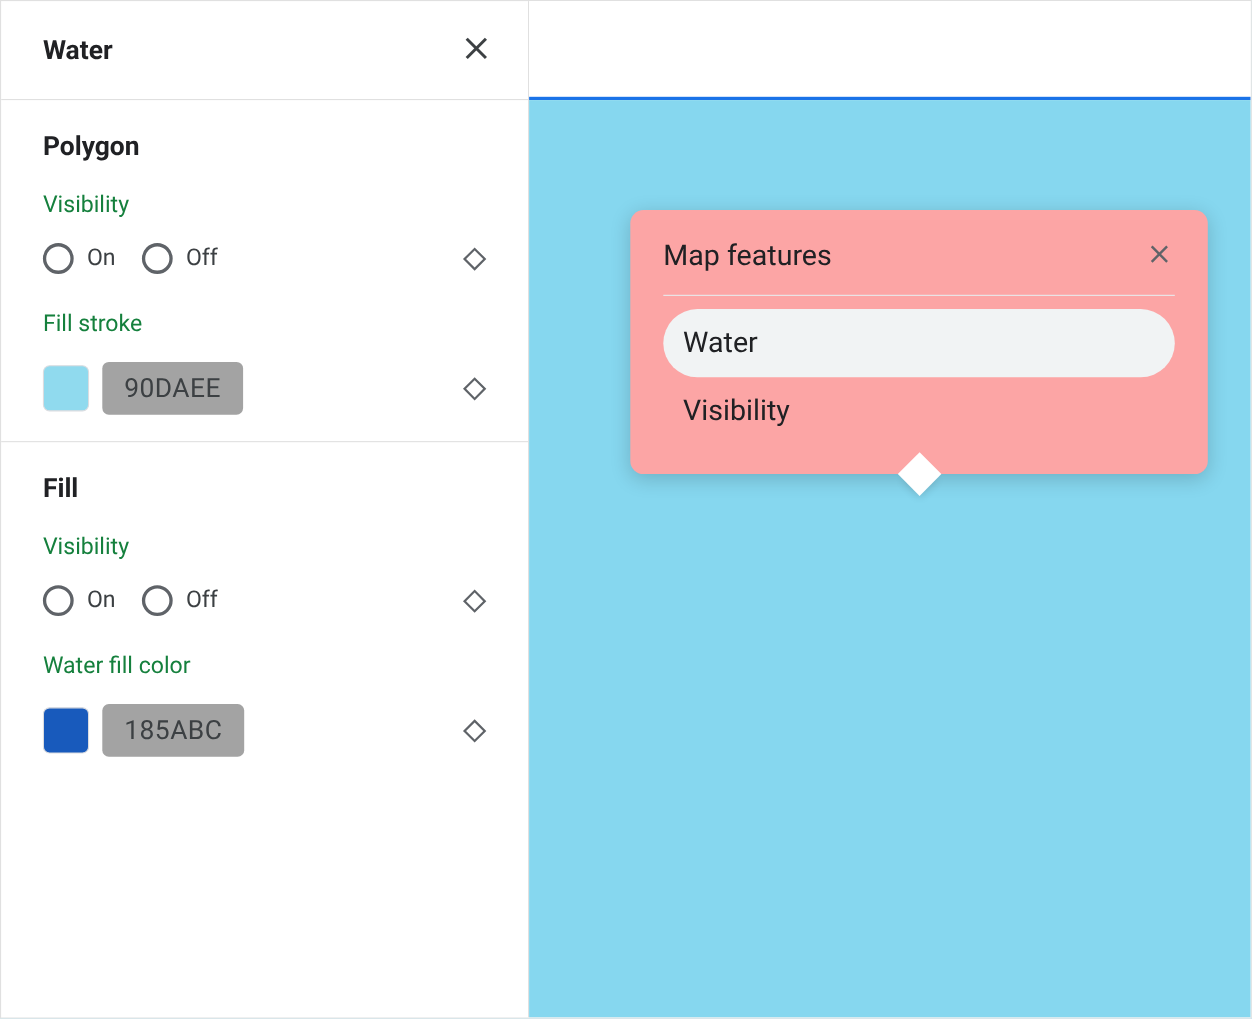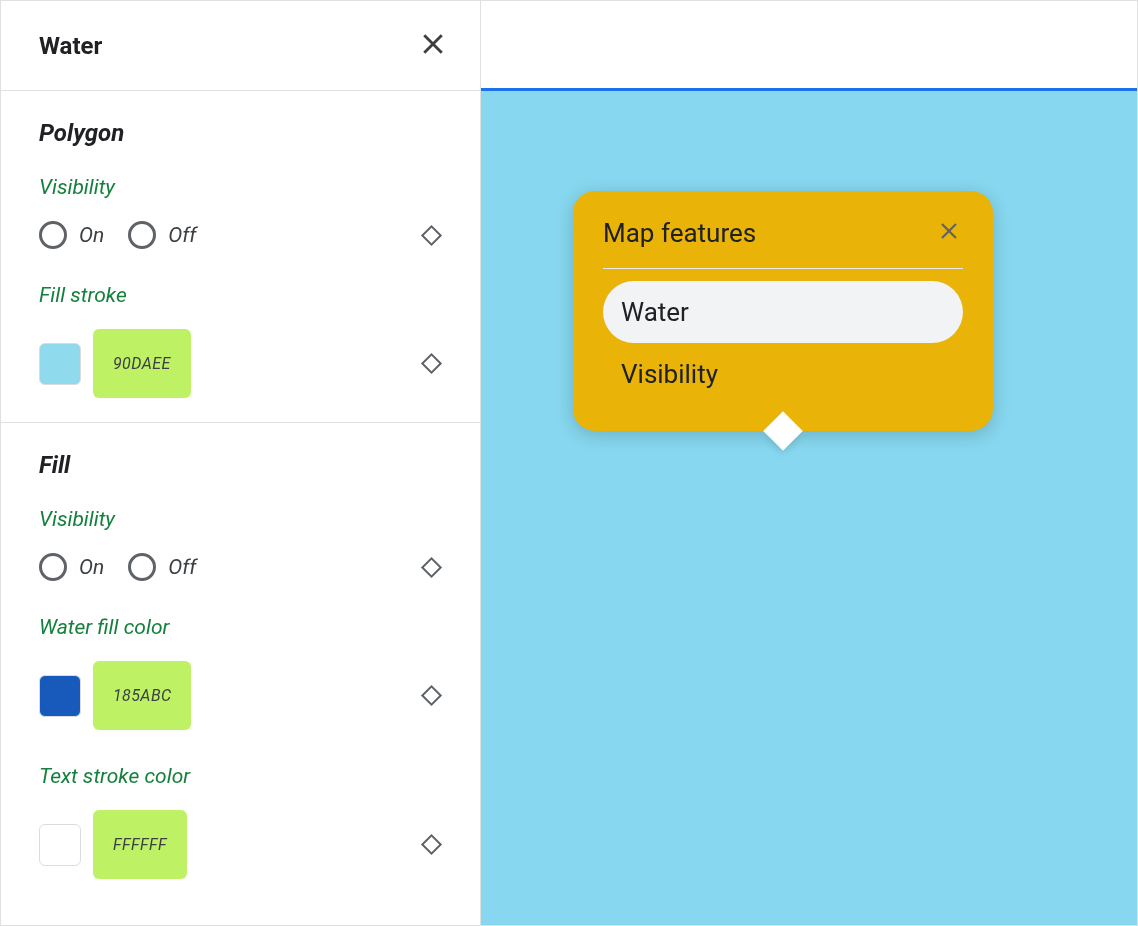--- a/index.html
+++ b/index.html
@@ -35,21 +35,20 @@
     .close-btn {
       background: none;
       border: none;
       cursor: pointer;
       padding: 4px;
       color: #3c4043;
     }
     .section {
       padding: 28px 38px 24px 38px;
       border-bottom: 1px solid #e0e0e0;
-      font-style: italic;
     }
     .section:last-of-type { border-bottom: none; }
     .section-title {
       font-size: 24px;
       font-weight: 700;
       color: #202124;
       margin-bottom: 28px;
     }
     .field-label {
       font-size: 21px;
@@ -112,24 +111,24 @@
     }
     .swatch {
       width: 42px;
       height: 42px;
       border-radius: 6px;
       border: 1px solid #dadce0;
       flex: none;
       cursor: pointer;
     }
     .hex {
-      background: #bef264;
+      background: #a3a3a3;
       border-radius: 6px;
-      padding: 25px 20px;
-      font-size: 16px;
+      padding: 10px 20px;
+      font-size: 24px;
       color: #3c4043;
       font-family: Roboto, Arial, sans-serif;
       letter-spacing: 0.4px;
     }
     
     .preview {
       flex: 1;
       position: relative;
       display: flex;
       flex-direction: column;
@@ -141,23 +140,23 @@
     }
     .map-area {
       flex: 1;
       background: #86d7ef;
       position: relative;
     }
     .popover {
       position: absolute;
       top: 100px;
       left: 92px;
-      width: 420px;
-      background: #eab308;
-      border-radius: 22px;
+      width: 525px;
+      background: #fca5a5;
+      border-radius: 12px;
       box-shadow: 0 4px 18px rgba(0,0,0,0.18);
       padding: 26px 30px 26px 30px;
     }
     .popover::after {
       content: "";
       position: absolute;
       bottom: -14px;
       left: 50%;
       transform: translateX(-50%) rotate(45deg);
       width: 28px;
@@ -274,32 +273,20 @@
         <div class="color-row">
           <div class="swatch" style="background: rgb(24, 90, 188);"></div>
           <div class="hex">185ABC</div>
         </div>
         <button class="diamond-btn">
           <span class="diamond"></span>
         </button>
       </div>
     </div>
 
-    <div class="field-group">
-      <span class="field-label">Text stroke color</span>
-      <div class="row">
-        <div class="color-row">
-          <div class="swatch" style="background: rgb(255, 255, 255);"></div>
-          <div class="hex">FFFFFF</div>
-        </div>
-        <button class="diamond-btn">
-          <span class="diamond"></span>
-        </button>
-      </div>
-    </div>
   </div>
 </div>
 
 <div class="preview">
   <div class="preview-top"></div>
   <div class="map-area">
     <div class="popover">
       <div class="popover-header">
         <span class="popover-title">Map features</span>
         <button class="popover-close">

